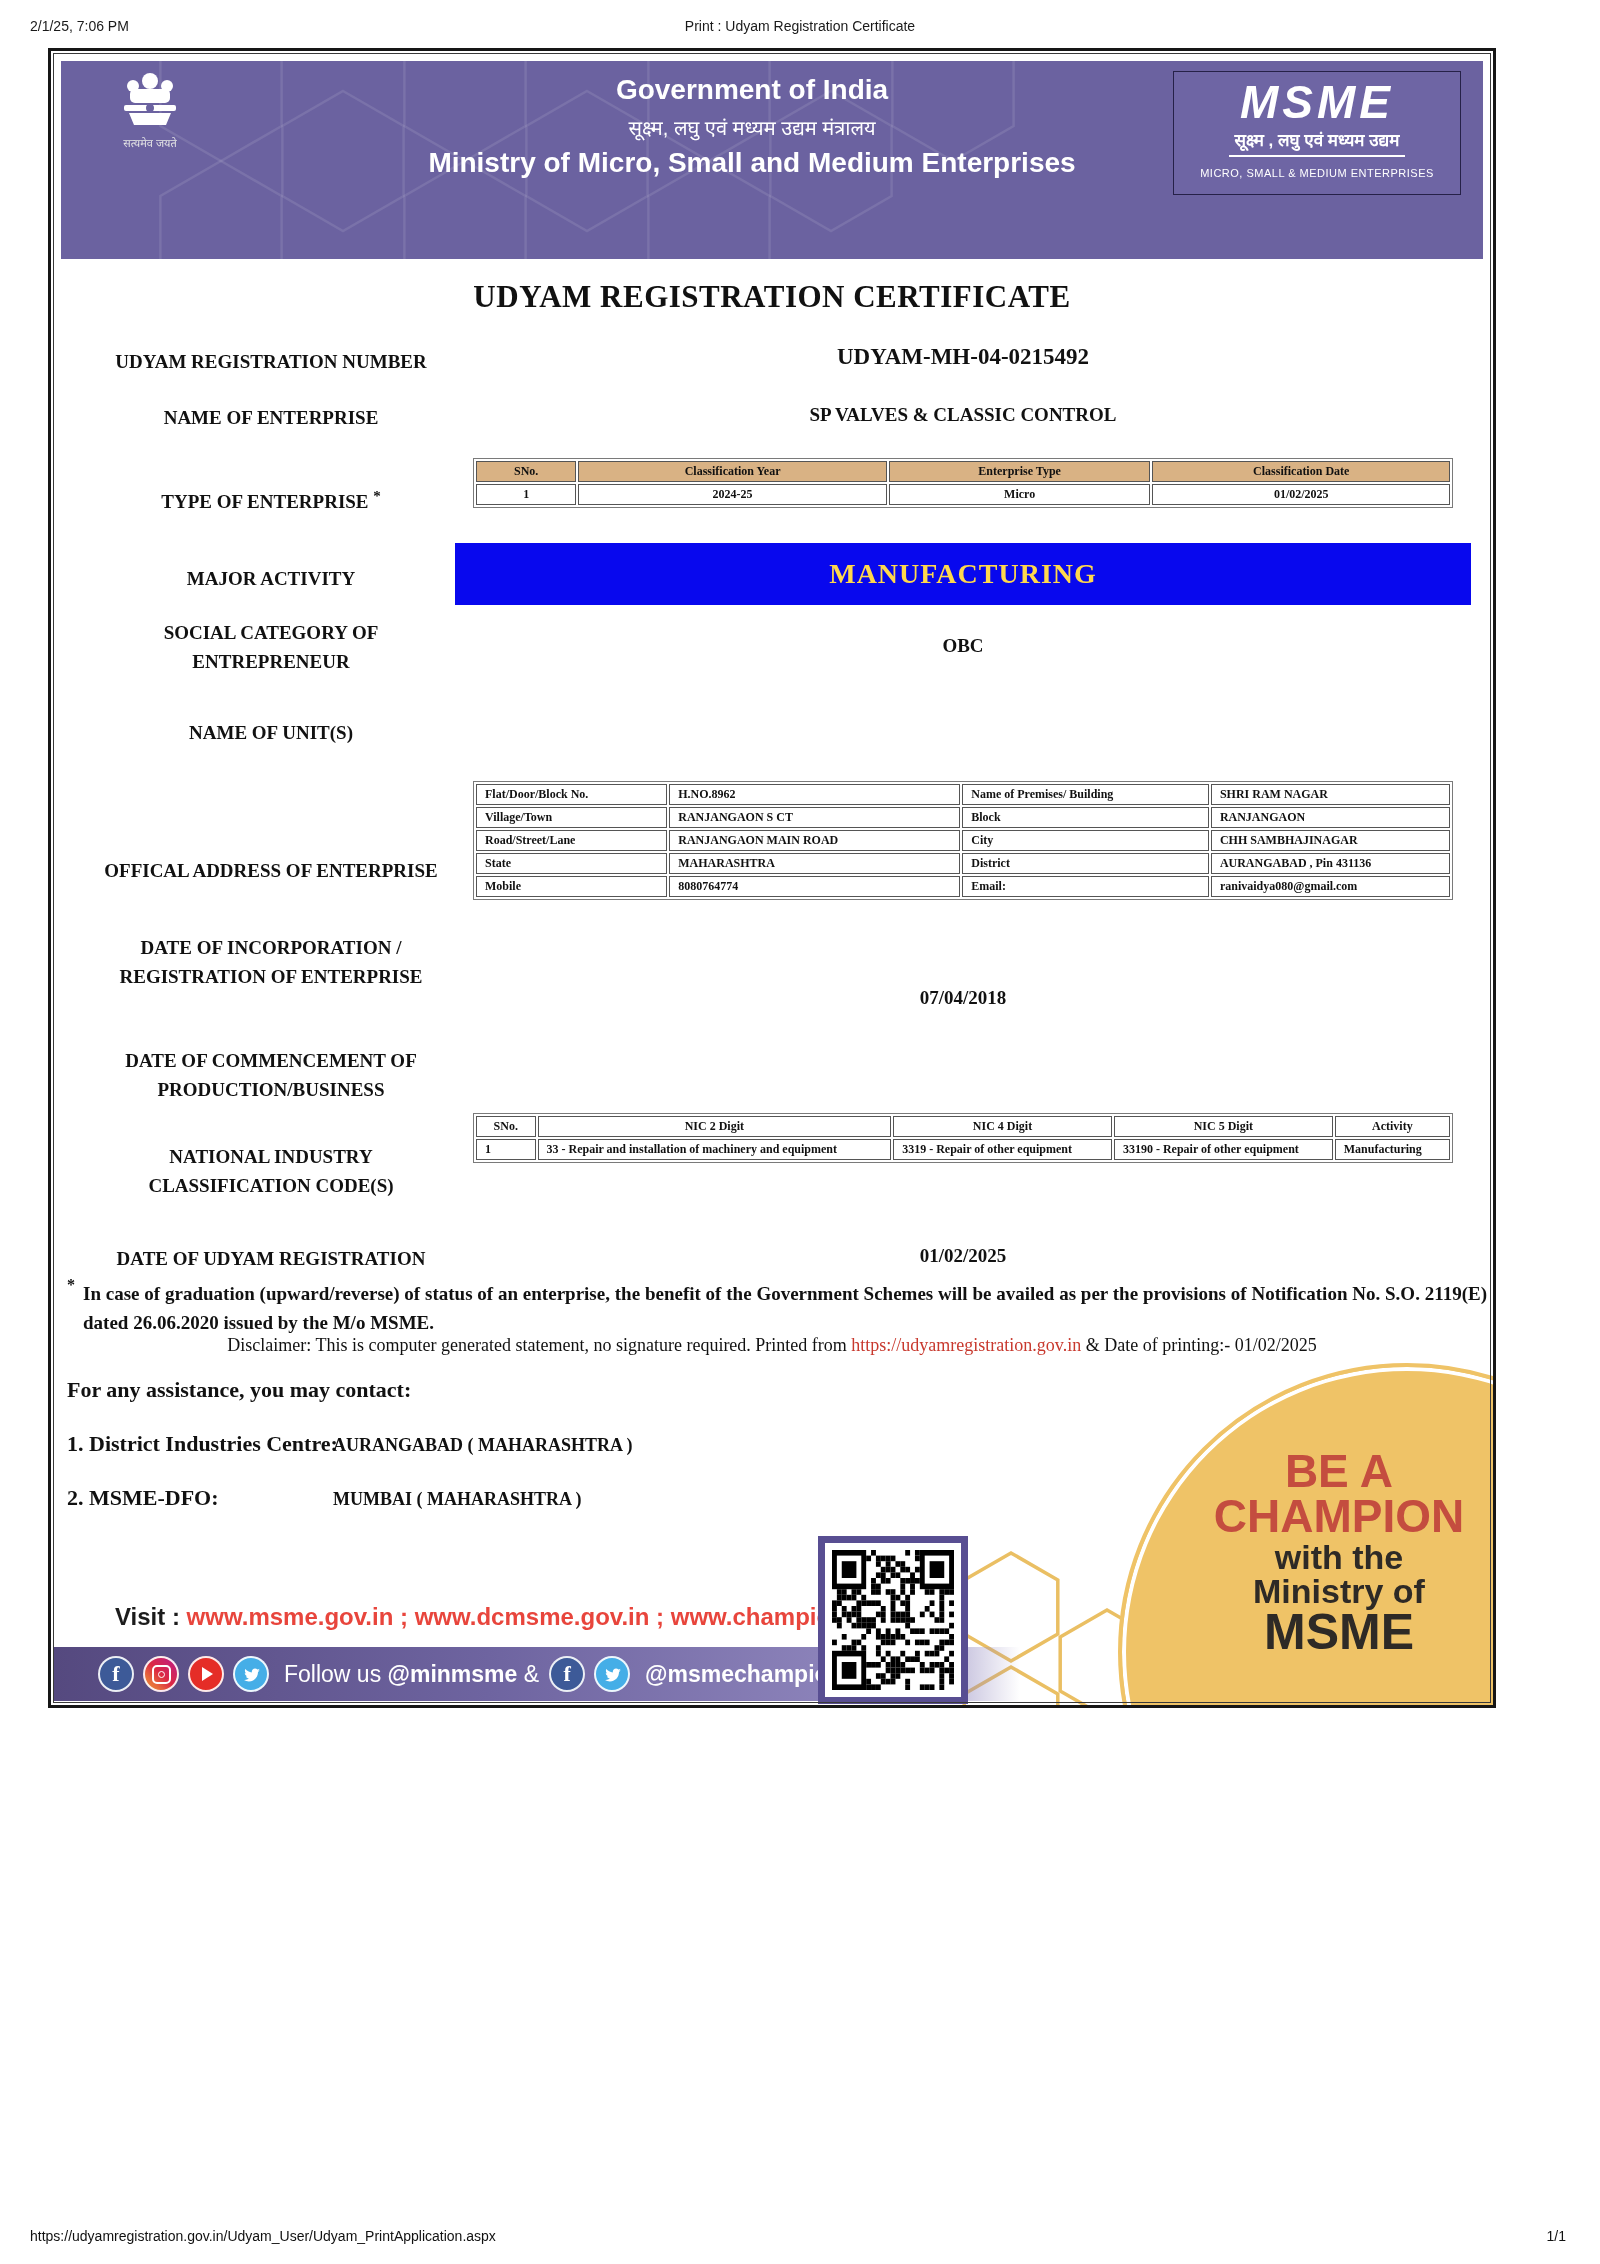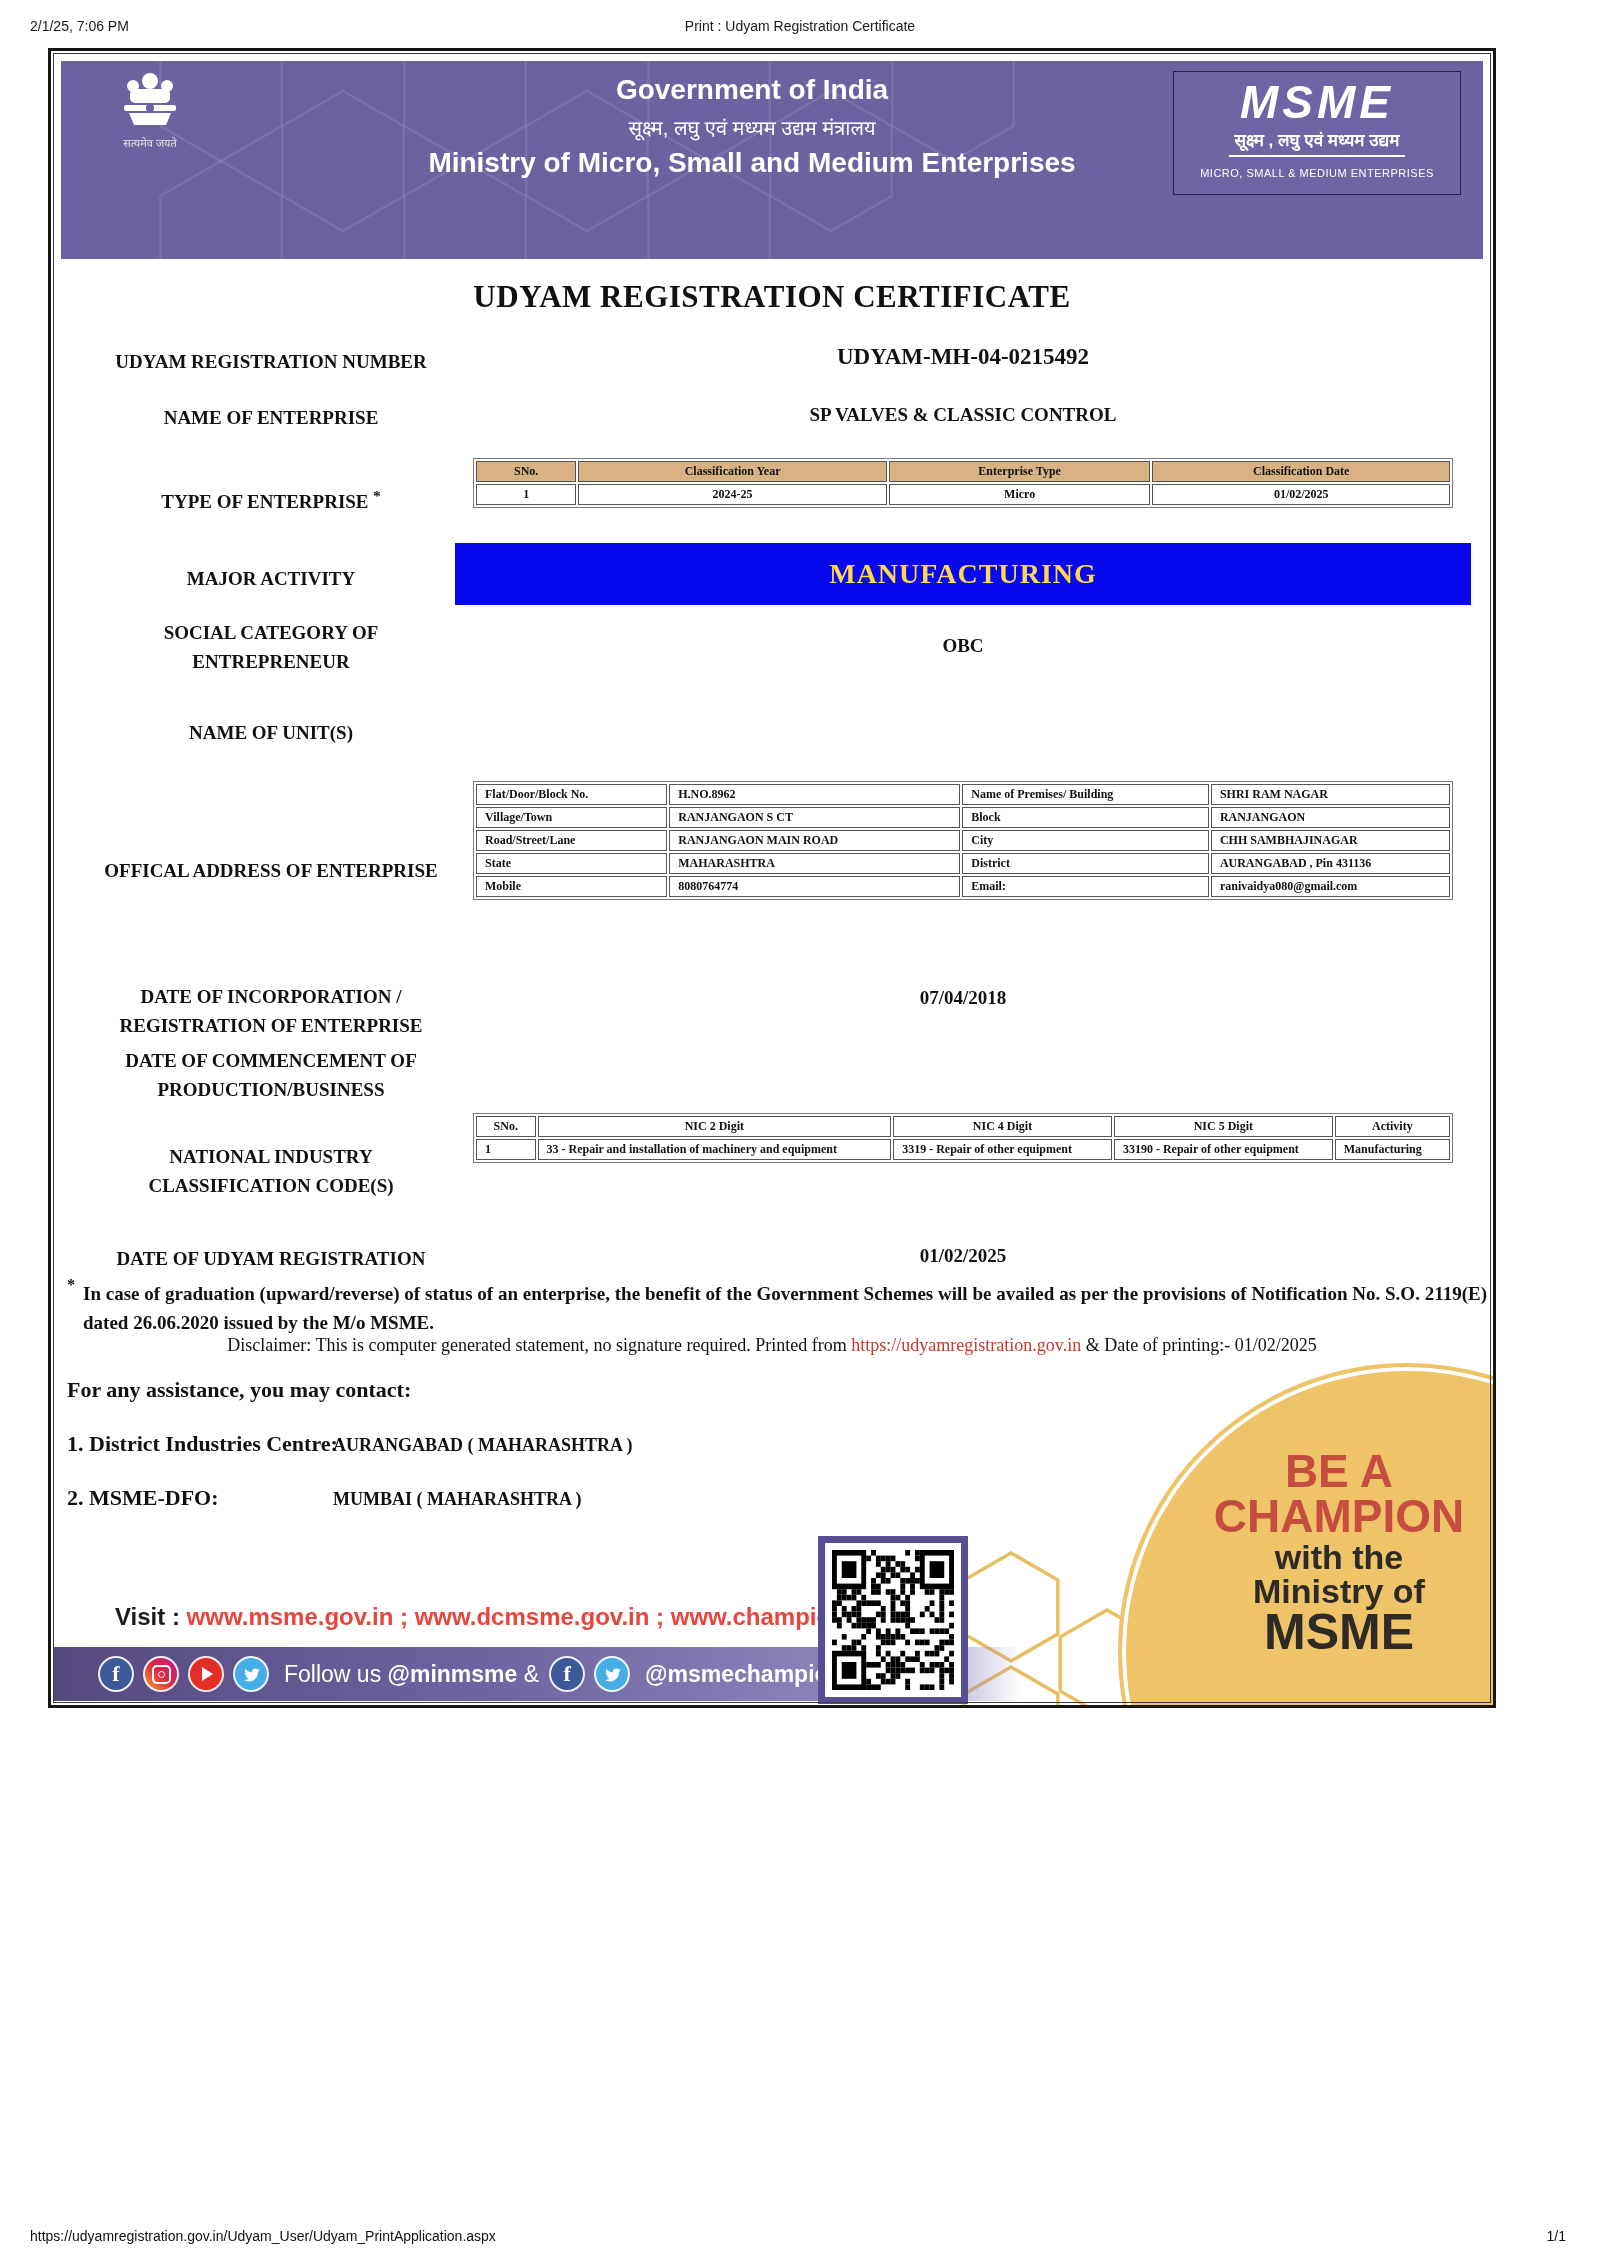--- a/index.html
+++ b/index.html
@@ -226,21 +226,21 @@
       </tr>
       <tr>
         <td>Mobile</td>
         <td>8080764774</td>
         <td>Email:</td>
         <td>ranivaidya080@gmail.com</td>
       </tr>
     </tbody>
       </table>
 
-    <div class="lbl" style="top:932px;">
+    <div class="lbl" style="top:883px;">
       <span>DATE OF INCORPORATION /</span><br>
       <span>REGISTRATION OF ENTERPRISE</span>
     </div>
     <div class="val" style="top:936px;">07/04/2018</div>
 
     <div class="lbl" style="top:996px;">
       <span>DATE OF COMMENCEMENT OF</span><br>
       <span>PRODUCTION/BUSINESS</span>
     </div>
 

